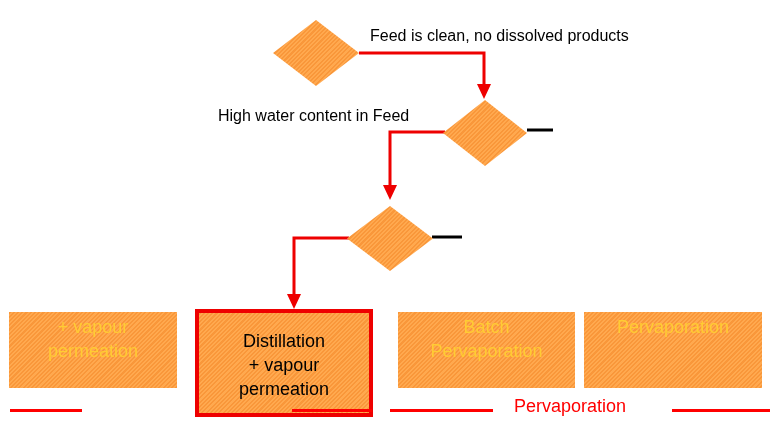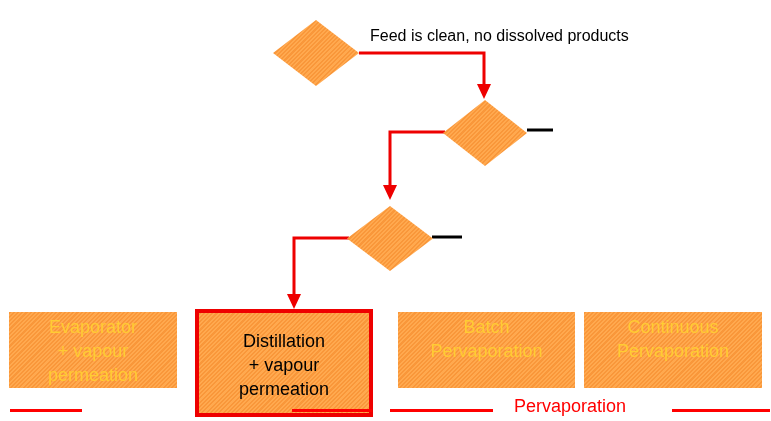--- a/index.html
+++ b/index.html
@@ -116,37 +116,36 @@
 
     <line class="black-stroke" x1="527" y1="130" x2="553" y2="130"></line>
     <line class="black-stroke" x1="432" y1="237" x2="462" y2="237"></line>
   </svg>
 
   <div class="diamond" id="diamond-1"></div>
   <div class="diamond" id="diamond-2"></div>
   <div class="diamond" id="diamond-3"></div>
 
   <div class="dlabel" id="decision-label-1">Feed is clean, no dissolved products</div>
+  <div class="dlabel" id="decision-label-2">High water content in Feed</div>
 
   <div class="box" id="outcome-box-1">
-    <span>Evaporator</span>
     <span>+ vapour</span>
     <span>permeation</span>
   </div>
   <div class="box" id="outcome-box-2">
     <span>Distillation</span>
     <span>+ vapour</span>
     <span>permeation</span>
   </div>
   <div class="box" id="outcome-box-3">
     <span>Batch</span>
     <span>Pervaporation</span>
   </div>
   <div class="box" id="outcome-box-4">
-    <span>Continuous</span>
     <span>Pervaporation</span>
   </div>
 
   <div class="legend-line" id="legend-line-1"></div>
   <div class="legend-line" id="legend-line-2"></div>
   <div class="legend-line" id="legend-line-3"></div>
   <div class="legend-label" id="legend-label-2">Pervaporation</div>
   <div class="legend-line" id="legend-line-4"></div>
 
 </div>

